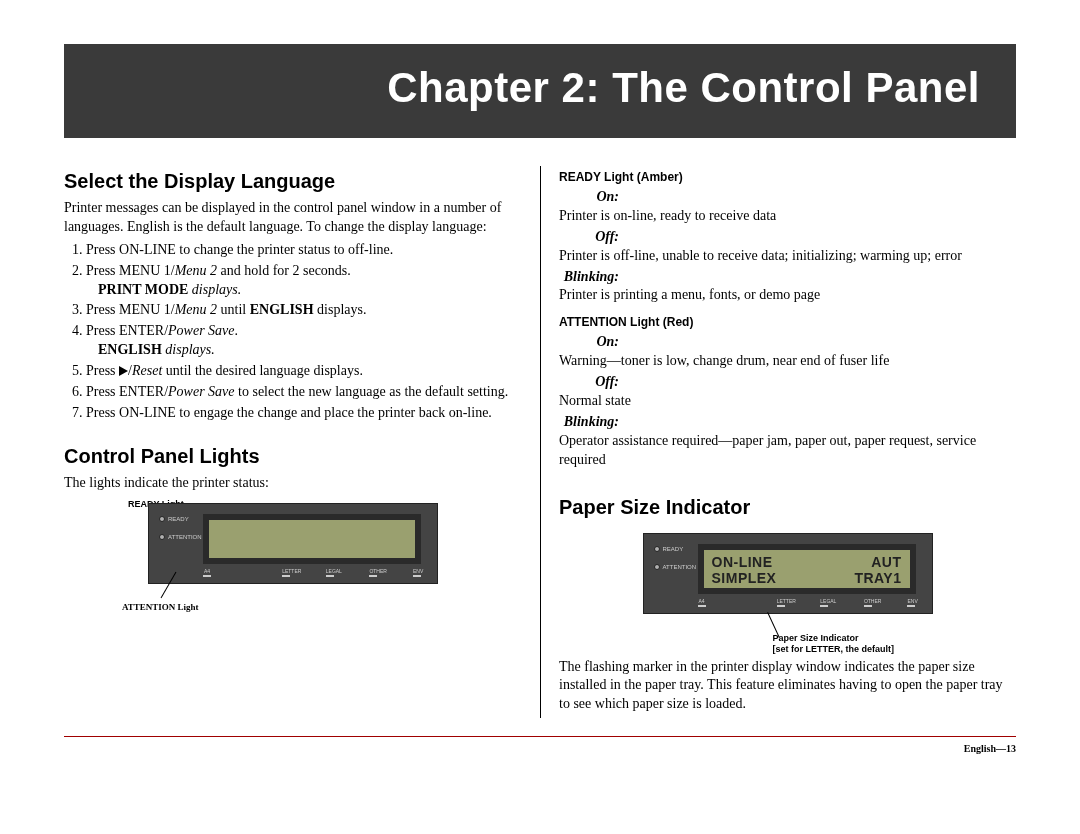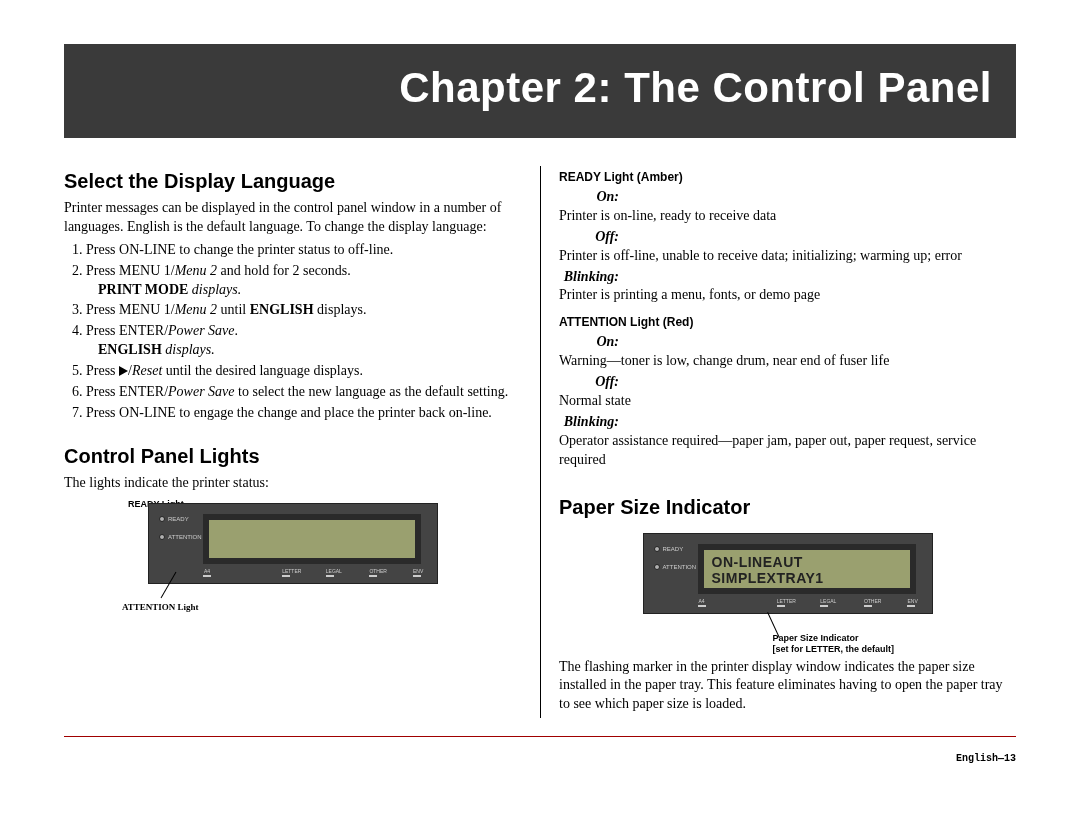--- a/index.html
+++ b/index.html
@@ -1,18 +1,18 @@
 <!DOCTYPE html>
 <html><head>
 <meta charset="utf-8">
 <style>
   * { box-sizing: border-box; margin: 0; padding: 0; }
   html, body { width: 1080px; height: 834px; background: #fff; font-family: "Times New Roman", Times, serif; color: #000; }
   .page { position: relative; width: 1080px; height: 834px; padding: 44px 64px 28px 64px; }
-  .banner { background: #3a3a3a; color: #fff; padding: 20px 24px 26px 24px; margin-bottom: 28px; text-align: right; }
+  .banner { background: #3a3a3a; color: #fff; padding: 20px 36px 26px 24px; margin-bottom: 28px; text-align: right; }
   .banner h1 { font-family: Arial, Helvetica, sans-serif; font-weight: bold; font-size: 42px; letter-spacing: 0.5px; }
   .cols { display: flex; gap: 0; }
   .col { width: 50%; }
   .col-left { padding-right: 18px; }
   .col-right { border-left: 1px solid #000; padding-left: 18px; }
   h2 { font-family: Arial, Helvetica, sans-serif; font-weight: bold; font-size: 20px; margin-bottom: 6px; margin-top: 4px; }
   h3 { font-family: Arial, Helvetica, sans-serif; font-weight: bold; font-size: 12px; margin-top: 4px; margin-bottom: 4px; }
   p { font-size: 14px; line-height: 1.35; margin-bottom: 4px; }
   ol { font-size: 14px; line-height: 1.35; padding-left: 22px; }
   ol li { margin-bottom: 2px; }
@@ -31,23 +31,23 @@
   .screen { background: #9aa06f; border: 6px solid #2a2a2a; height: 50px; margin-left: 44px; margin-right: 6px; }
   .led-col { position: absolute; left: 0; top: 2px; font-size: 6px; color: #ccc; font-family: Arial, sans-serif; }
   .led-row { display: flex; align-items: center; gap: 3px; margin-bottom: 4px; }
   .led { width: 6px; height: 6px; border-radius: 50%; background: #b0b0b0; border: 1px solid #222; }
   .ruler { display: flex; justify-content: space-between; margin-left: 44px; margin-right: 6px; margin-top: 4px; font-size: 5px; color: #ccc; font-family: Arial, sans-serif; }
   .ruler span.tick { border-bottom: 2px solid #ccc; width: 8px; text-align: center; padding-bottom: 1px;}
   .callout { position: absolute; font-family: Arial, Helvetica, sans-serif; font-weight: bold; font-size: 9px; color: #000; }
   .callout-line { position: absolute; width: 1px; background: #000; }
   
   .screen-txt { color: #222; font-family: Arial, sans-serif; font-weight: bold; padding: 4px 8px; display: flex; flex-direction: column; justify-content: space-between; height: 100%; }
-  .screen-line { display: flex; justify-content: flex-start; font-size: 14px; letter-spacing: 0.5px; }
+  .screen-line { display: flex; justify-content: space-between; font-size: 14px; letter-spacing: 0.5px; }
   .footer-rule { border-top: 1px solid #a00000; margin-top: 18px; }
-  .footer-txt { font-family: Liberation Mono, monospace; font-weight: bold; font-size: 10px; text-align: right; margin-top: 16px; }
+  .footer-txt { font-family: Liberation Serif, serif; font-weight: bold; font-size: 10px; text-align: right; margin-top: 6px; }
   .tri { display: inline-block; width: 0; height: 0; border-left: 9px solid #000; border-top: 5px solid transparent; border-bottom: 5px solid transparent; vertical-align: -1px; }
   .panel2-callout-line { position:absolute; width:1px; background:#000; }
 </style>
 </head>
 <body>
 
 <div class="page">
 
   <div class="banner">
     <h1>Chapter 2: The Control Panel</h1>

